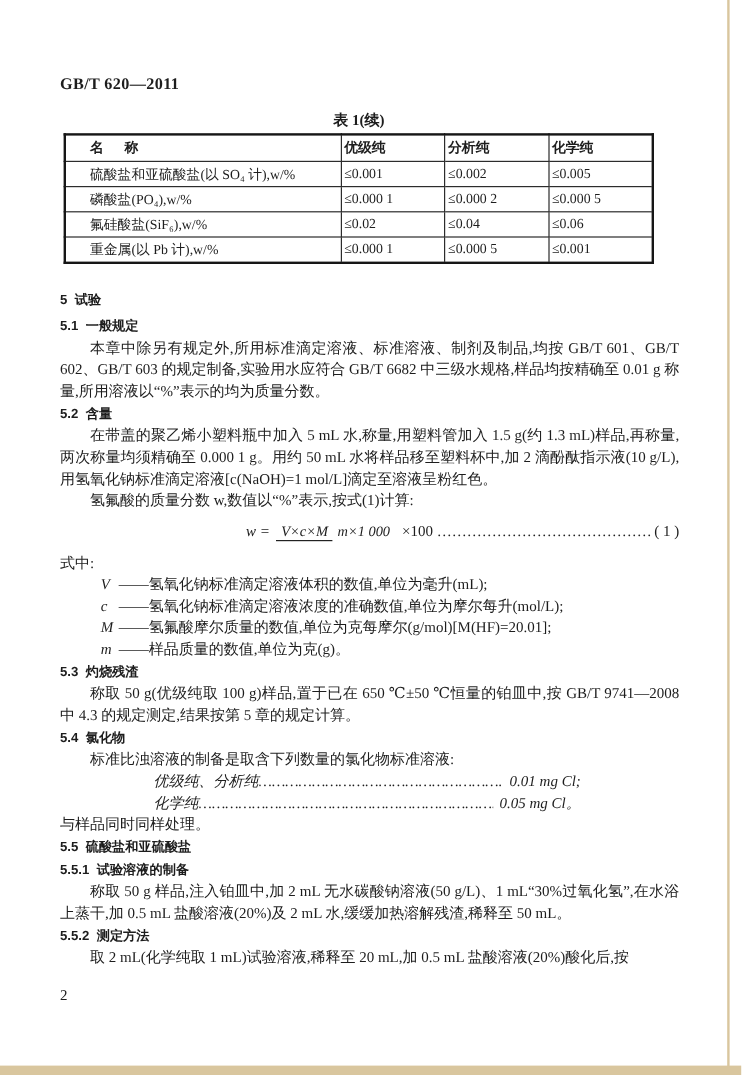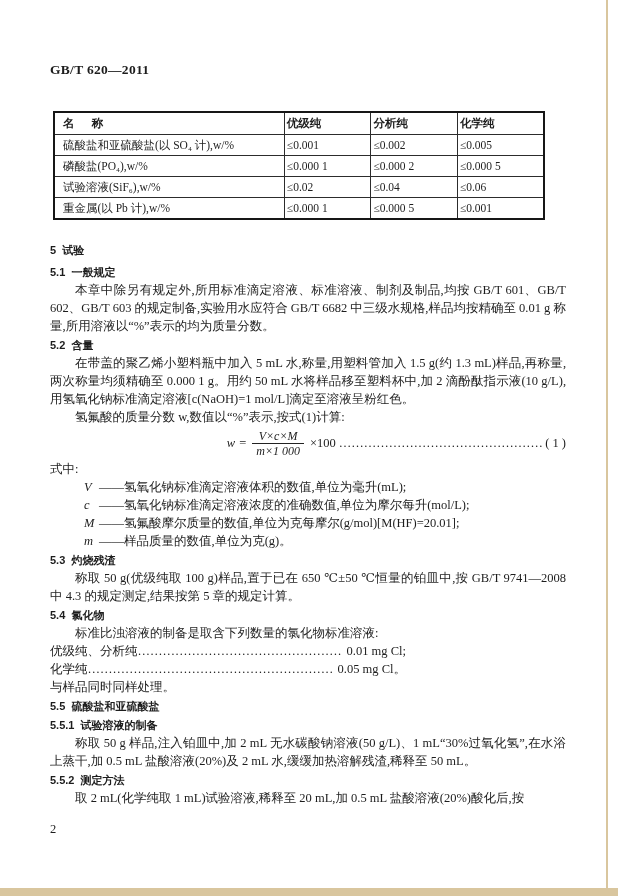--- a/index.html
+++ b/index.html
@@ -10,64 +10,65 @@
 
   .doc-code{position:absolute;left:50px;top:62px;font-weight:bold;font-size:13.5px;letter-spacing:.3px;}
   .table-title{position:absolute;left:53px;top:92px;width:492px;text-align:center;
                font-size:12.5px;font-weight:bold;white-space:pre-wrap;}
 
   .spec-table{position:absolute;left:53px;top:111px;width:492px;border-collapse:collapse;
               table-layout:fixed;font-size:11.5px;border:2px solid #161616;}
   .spec-table th,.spec-table td{border:1px solid #2c2c2c;height:20px;padding:0 2px;
               text-align:left;font-weight:normal;white-space:nowrap;overflow:hidden;}
   .spec-table th{height:21px;font-weight:bold;white-space:pre-wrap;}
-  .spec-table .c-name{text-align:left;padding-left:8px;}
+  .spec-table .c-name{text-align:left;padding-left:20px;}
   .spec-table col.w-name{width:47%;}
   .spec-table col.w-grade{width:17.66%;}
 
   .body-text{position:absolute;left:50px;top:241px;width:516px;font-size:12.5px;
              line-height:18px;text-align:justify;}
   .h{font-weight:bold;white-space:pre-wrap;text-align:left;
      font-family:"Liberation Sans","DejaVu Sans",sans-serif;font-size:11px;margin:0;}
   .mt4{margin-top:4px;} .mt1{margin-top:1px;}
   .p{margin:0;text-indent:2em;}
   .p-noindent{margin:0;text-indent:0;}
 
   .formula-row{display:flex;align-items:center;height:34px;}
   .f-sp{flex:1;}
   .f-main{display:flex;align-items:center;}
   .f-var{font-style:italic;}
   .f-eq{margin:0 4px;}
-  .frac{display:inline-flex;flex-direction:column;text-align:center;font-size:12px;line-height:14px;margin:0 2px;}
+  .frac{display:inline-flex;flex-direction:row;text-align:center;font-size:12px;line-height:14px;margin:0 2px;}
   .frac .num{border-bottom:1px solid #222;padding:0 4px;font-style:italic;}
   .frac .den{padding:0 4px;font-style:italic;}
   .f-factor{margin-left:4px;}
   .f-dots{flex:1.15;overflow:hidden;white-space:nowrap;margin:0 3px;}
   .f-label{white-space:nowrap;}
 
   .def{display:flex;padding-left:34px;}
   .def .sym{font-style:italic;min-width:15px;text-align:left;}
   .def .dtext{flex:1;}
 
-  .leader-row{display:flex;width:356px;}
+  .leader-row{display:flex;margin-left:78px;width:356px;font-style:italic;}
   .l-label{white-space:nowrap;}
   .l-dots{flex:1;overflow:hidden;white-space:nowrap;}
   .l-value{white-space:nowrap;padding-left:5px;}
 
   .page-number{position:absolute;left:50px;top:822px;font-size:12.5px;}
 </style>
 </head>
 <body>
 
 <div class="sheet">
   <div class="scan-edge-right"></div>
   <div class="scan-edge-bottom"></div>
 
   <div class="doc-code">GB/T 620—2011</div>
 
+  <div class="table-title">表 1(续)</div>
 
   <table class="spec-table">
     <colgroup>
         <col class="w-name">
         <col class="w-grade">
         <col class="w-grade">
         <col class="w-grade">
       </colgroup>
     <thead>
       <tr>
@@ -84,21 +85,21 @@
         <td>≤0.002</td>
         <td>≤0.005</td>
       </tr>
       <tr>
         <td class="c-name">磷酸盐(PO₄),w/%</td>
         <td>≤0.000 1</td>
         <td>≤0.000 2</td>
         <td>≤0.000 5</td>
       </tr>
       <tr>
-        <td class="c-name">试验溶液(SiF₆),w/%</td>
+        <td class="c-name">氟硅酸盐(SiF₆),w/%</td>
         <td>≤0.02</td>
         <td>≤0.04</td>
         <td>≤0.06</td>
       </tr>
       <tr>
         <td class="c-name">重金属(以 Pb 计),w/%</td>
         <td>≤0.000 1</td>
         <td>≤0.000 5</td>
         <td>≤0.001</td>
       </tr>

